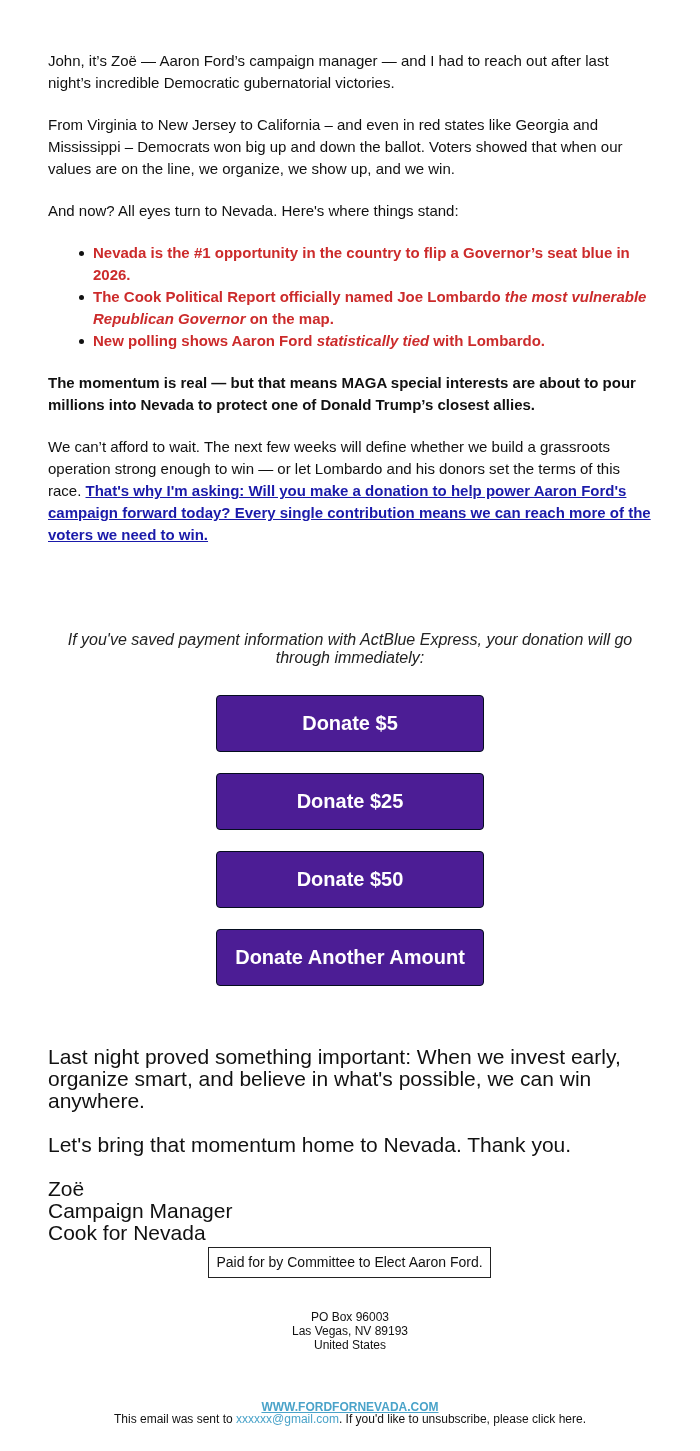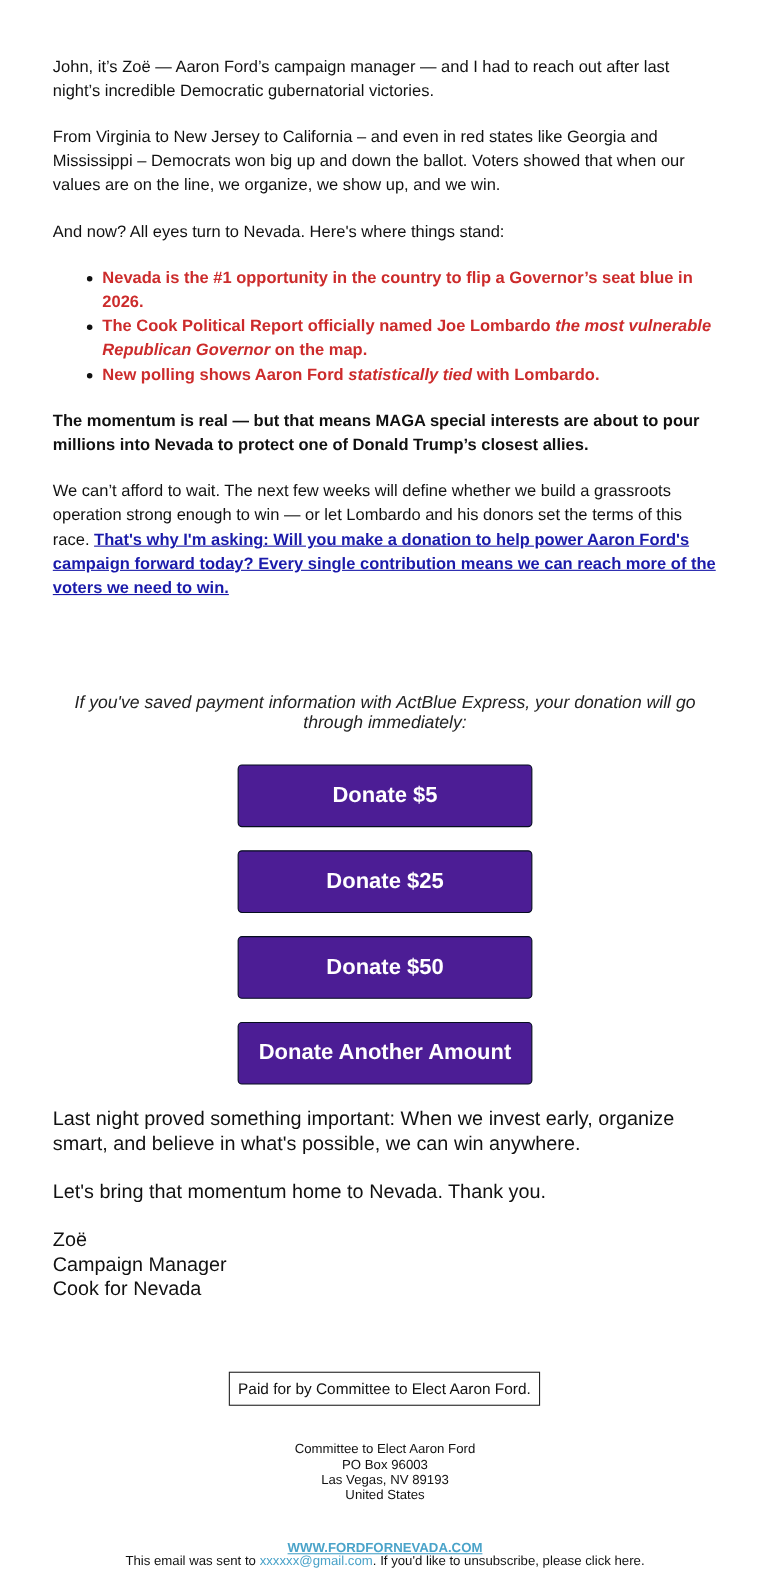--- a/index.html
+++ b/index.html
@@ -78,23 +78,23 @@
       color: #ffffff;
       font-weight: bold;
       font-size: 20px;
       line-height: 55px;
       text-align: center;
       cursor: pointer;
     }
     .closing {
       position: absolute;
       left: 48px;
-      top: 1006px;
+      top: 1046px;
       width: 606px;
-      font-size: 18px;
+      font-size: 21px;
       line-height: 22px;
     }
     .closing p { margin: 0 0 22px 0; }
     .paid-box {
       position: absolute;
       left: 208px;
       top: 1247px;
       width: 283px;
       height: 31px;
       box-sizing: border-box;
@@ -167,21 +167,20 @@
   <div>
     <div>Zoë</div>
     <div>Campaign Manager</div>
     <div>Cook for Nevada</div>
   </div>
 </div>
 
 <div class="paid-box">Paid for by Committee to Elect Aaron Ford.</div>
 
 <div class="address">
-  <div>Committee to Elect Aaron Ford</div>
   <div>PO Box 96003</div>
   <div>Las Vegas, NV 89193</div>
   <div>United States</div>
 </div>
 
 <div class="site-link">
   <span>WWW.FORDFORNEVADA.COM</span>
 </div>
 
 <div class="footer-note">

